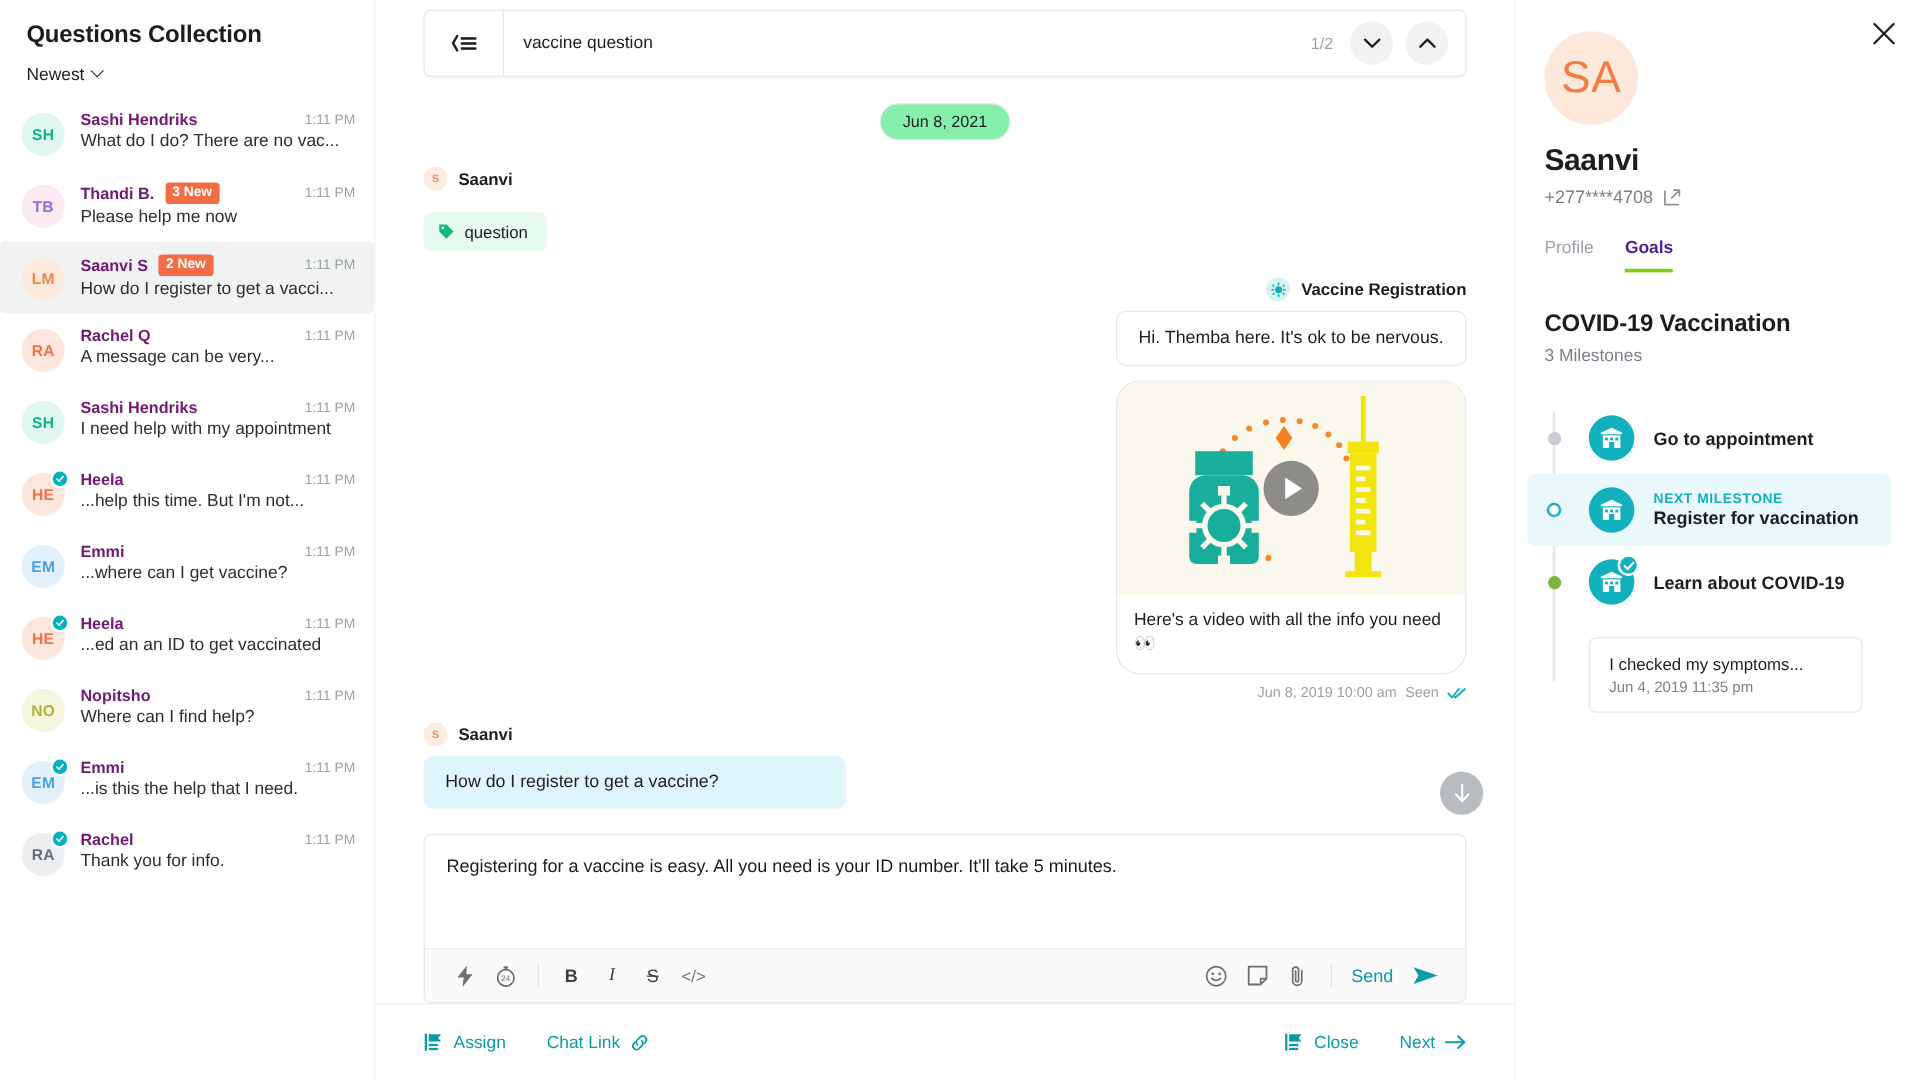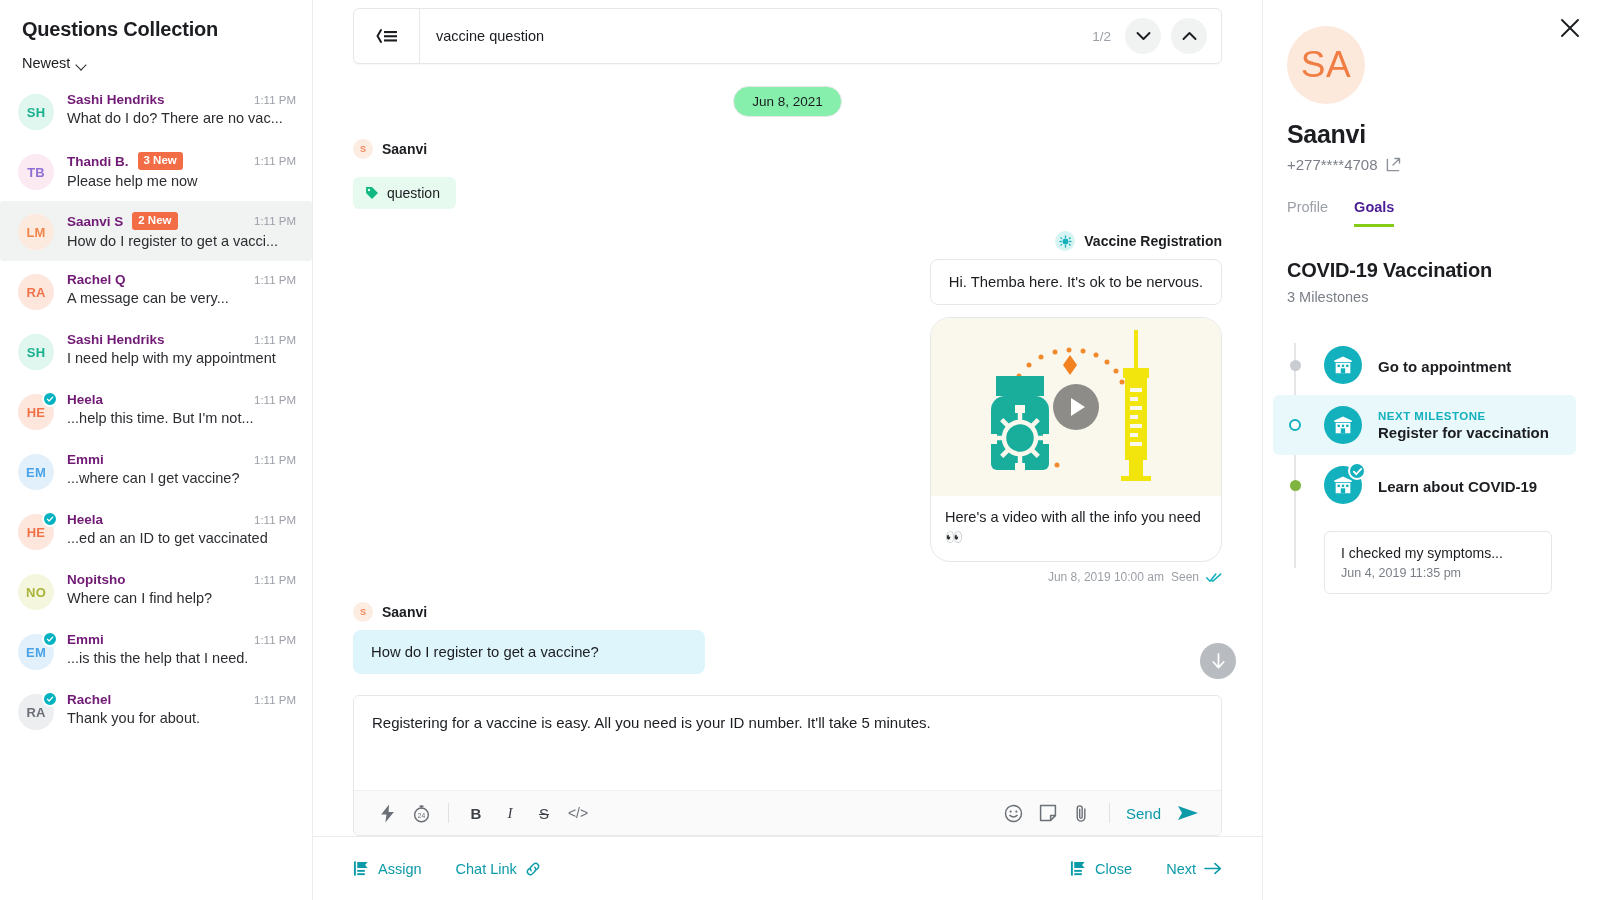--- a/index.html
+++ b/index.html
@@ -14,21 +14,21 @@
 
   
   .sidebar {
     width: 313px; height: 900px; flex: 0 0 313px;
     background: #ffffff;
     border-right: 1px solid #ececec;
     display: flex; flex-direction: column;
     overflow: hidden;
   }
   .sb-title { font-size: 20px; font-weight: 700; letter-spacing: -0.2px; padding: 18px 22px 0 22px; }
-  .sb-sort { display: flex; align-items: flex-end; gap: 7px; padding: 14px 22px 10px 22px; font-size: 14.5px; font-weight: 500; color: #1b1d21; cursor: pointer; width: max-content;}
+  .sb-sort { display: flex; align-items: flex-start; gap: 7px; padding: 14px 22px 10px 22px; font-size: 14.5px; font-weight: 500; color: #1b1d21; cursor: pointer; width: max-content;}
   .chev { width: 10px; height: 10px; position: relative; }
   .chev::after {
     content: ""; position: absolute; left: 0; top: 0px;
     width: 7px; height: 7px; border-right: 1.8px solid #2b2d31; border-bottom: 1.8px solid #2b2d31;
     transform: rotate(45deg);
   }
   .conv-list { flex: 1; overflow: hidden; }
   .conv {
     display: flex; align-items: flex-start; gap: 13px;
     padding: 11px 16px 11px 18px; cursor: pointer; position: relative;
@@ -356,21 +356,21 @@
               <svg viewBox="0 0 12 12">
                 <path d="M2 6.2 L4.7 9 L10 3.2" stroke="#fff" stroke-width="2" fill="none" stroke-linecap="round" stroke-linejoin="round"></path>
               </svg>
             </div>
           </div>
           <div class="conv-body">
             <div class="conv-top">
               <span class="conv-name">Rachel</span>
               <span class="conv-time">1:11 PM</span>
             </div>
-            <div class="conv-msg">Thank you for about.</div>
+            <div class="conv-msg">Thank you for info.</div>
           </div>
         </div>
       </div>
   </div>
 
   <div class="center">
 
     <div class="search-wrap">
       <div class="search-bar">
         <div class="hamb">

